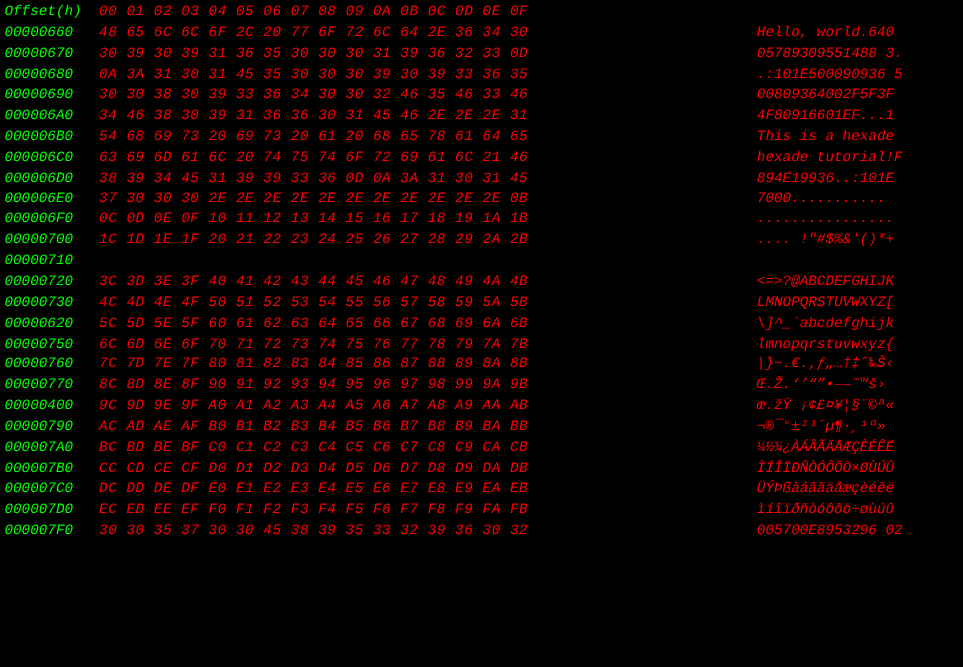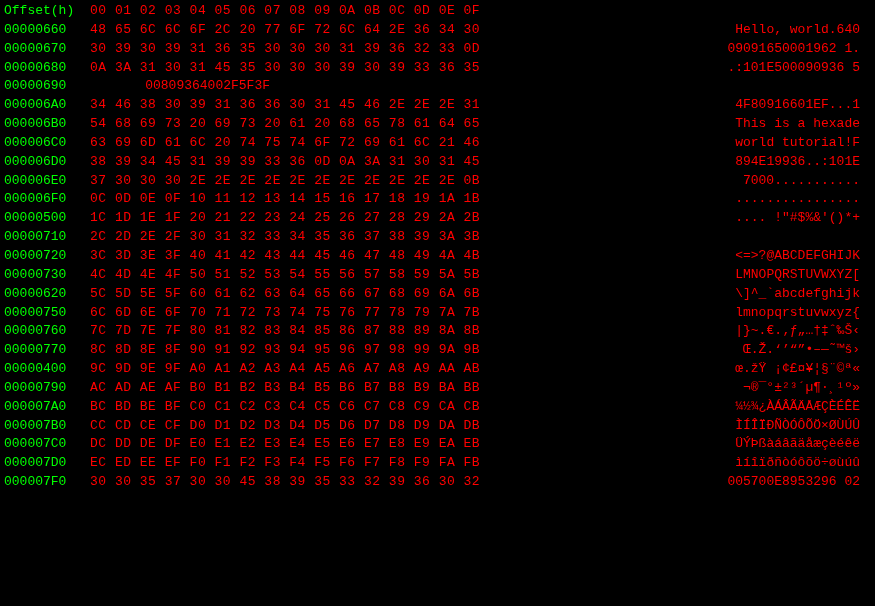--- a/index.html
+++ b/index.html
@@ -20,36 +20,36 @@
       display: flex;
       flex-direction: column;
       padding: 2px 0;
     }
     .hex-row {
       display: flex;
       flex-direction: row;
       align-items: center;
       line-height: 1.45;
       white-space: nowrap;
+      font-style: italic;
     }
     .offset {
       color: #00ff00;
       min-width: 90px;
       padding-left: 4px;
     }
     .hex-bytes {
       color: #ff0000;
       min-width: 590px;
       letter-spacing: 0.5px;
     }
     .ascii {
       color: #ff0000;
       padding-left: 8px;
       min-width: 180px;
-      text-align: right;
     }
     .cursor-char {
       background-color: #555555;
       color: #ff0000;
     }
   </style>
 </head>
 <body>
 
 <div class="hex-container">
@@ -60,69 +60,69 @@
     <span class="ascii"></span>
   </div>
 <div class="hex-row">
       <span class="offset">00000660</span>
       <span class="hex-bytes">48 65 6C 6C 6F 2C 20 77 6F 72 6C 64 2E 36 34 30</span>
       <span class="ascii">Hello, world.640</span>
     </div>
     <div class="hex-row">
       <span class="offset">00000670</span>
       <span class="hex-bytes">30 39 30 39 31 36 35 30 30 30 31 39 36 32 33 0D</span>
-      <span class="ascii">09091650001962 1.</span>
+      <span class="ascii">05789309551488 3.</span>
     </div>
     <div class="hex-row">
       <span class="offset">00000680</span>
       <span class="hex-bytes">0A 3A 31 30 31 45 35 30 30 30 39 30 39 33 36 35</span>
       <span class="ascii">.:101E500090936 5</span>
     </div>
     <div class="hex-row">
       <span class="offset">00000690</span>
+      <span class="hex-bytes">30 30 38 30 39 33 36 34 30 30 32 46 35 46 33 46</span>
       <span class="ascii">00809364002F5F3F</span>
     </div>
     <div class="hex-row">
       <span class="offset">000006A0</span>
       <span class="hex-bytes">34 46 38 30 39 31 36 36 30 31 45 46 2E 2E 2E 31</span>
       <span class="ascii">4F80916601EF...1</span>
     </div>
     <div class="hex-row">
       <span class="offset">000006B0</span>
       <span class="hex-bytes">54 68 69 73 20 69 73 20 61 20 68 65 78 61 64 65</span>
       <span class="ascii">This is a hexade</span>
     </div>
     <div class="hex-row">
       <span class="offset">000006C0</span>
       <span class="hex-bytes">63 69 6D 61 6C 20 74 75 74 6F 72 69 61 6C 21 46</span>
-      <span class="ascii">world tutorial!F</span>
+      <span class="ascii">hexade tutorial!F</span>
     </div>
     <div class="hex-row">
       <span class="offset">000006D0</span>
       <span class="hex-bytes">38 39 34 45 31 39 39 33 36 0D 0A 3A 31 30 31 45</span>
       <span class="ascii">894E19936..:101E</span>
     </div>
     <div class="hex-row">
       <span class="offset">000006E0</span>
       <span class="hex-bytes">37 30 30 30 2E 2E 2E 2E 2E 2E 2E 2E 2E 2E 2E 0B</span>
       <span class="ascii">7000...........</span>
     </div>
     <div class="hex-row">
       <span class="offset">000006F0</span>
       <span class="hex-bytes">0C 0D 0E 0F 10 11 12 13 14 15 16 17 18 19 1A 1B</span>
       <span class="ascii">................</span>
     </div>
     <div class="hex-row">
-      <span class="offset">00000500</span>
+      <span class="offset">00000700</span>
       <span class="hex-bytes">1C 1D 1E 1F 20 21 22 23 24 25 26 27 28 29 2A 2B</span>
       <span class="ascii">.... !"#$%&amp;'()*+</span>
     </div>
     <div class="hex-row">
       <span class="offset">00000710</span>
-      <span class="hex-bytes">2C 2D 2E 2F 30 31 32 33 34 35 36 37 38 39 3A 3B</span>
     </div>
     <div class="hex-row">
       <span class="offset">00000720</span>
       <span class="hex-bytes">3C 3D 3E 3F 40 41 42 43 44 45 46 47 48 49 4A 4B</span>
       <span class="ascii">&lt;=&gt;?@ABCDEFGHIJK</span>
     </div>
     <div class="hex-row">
       <span class="offset">00000730</span>
       <span class="hex-bytes">4C 4D 4E 4F 50 51 52 53 54 55 56 57 58 59 5A 5B</span>
       <span class="ascii">LMNOPQRSTUVWXYZ[</span>

